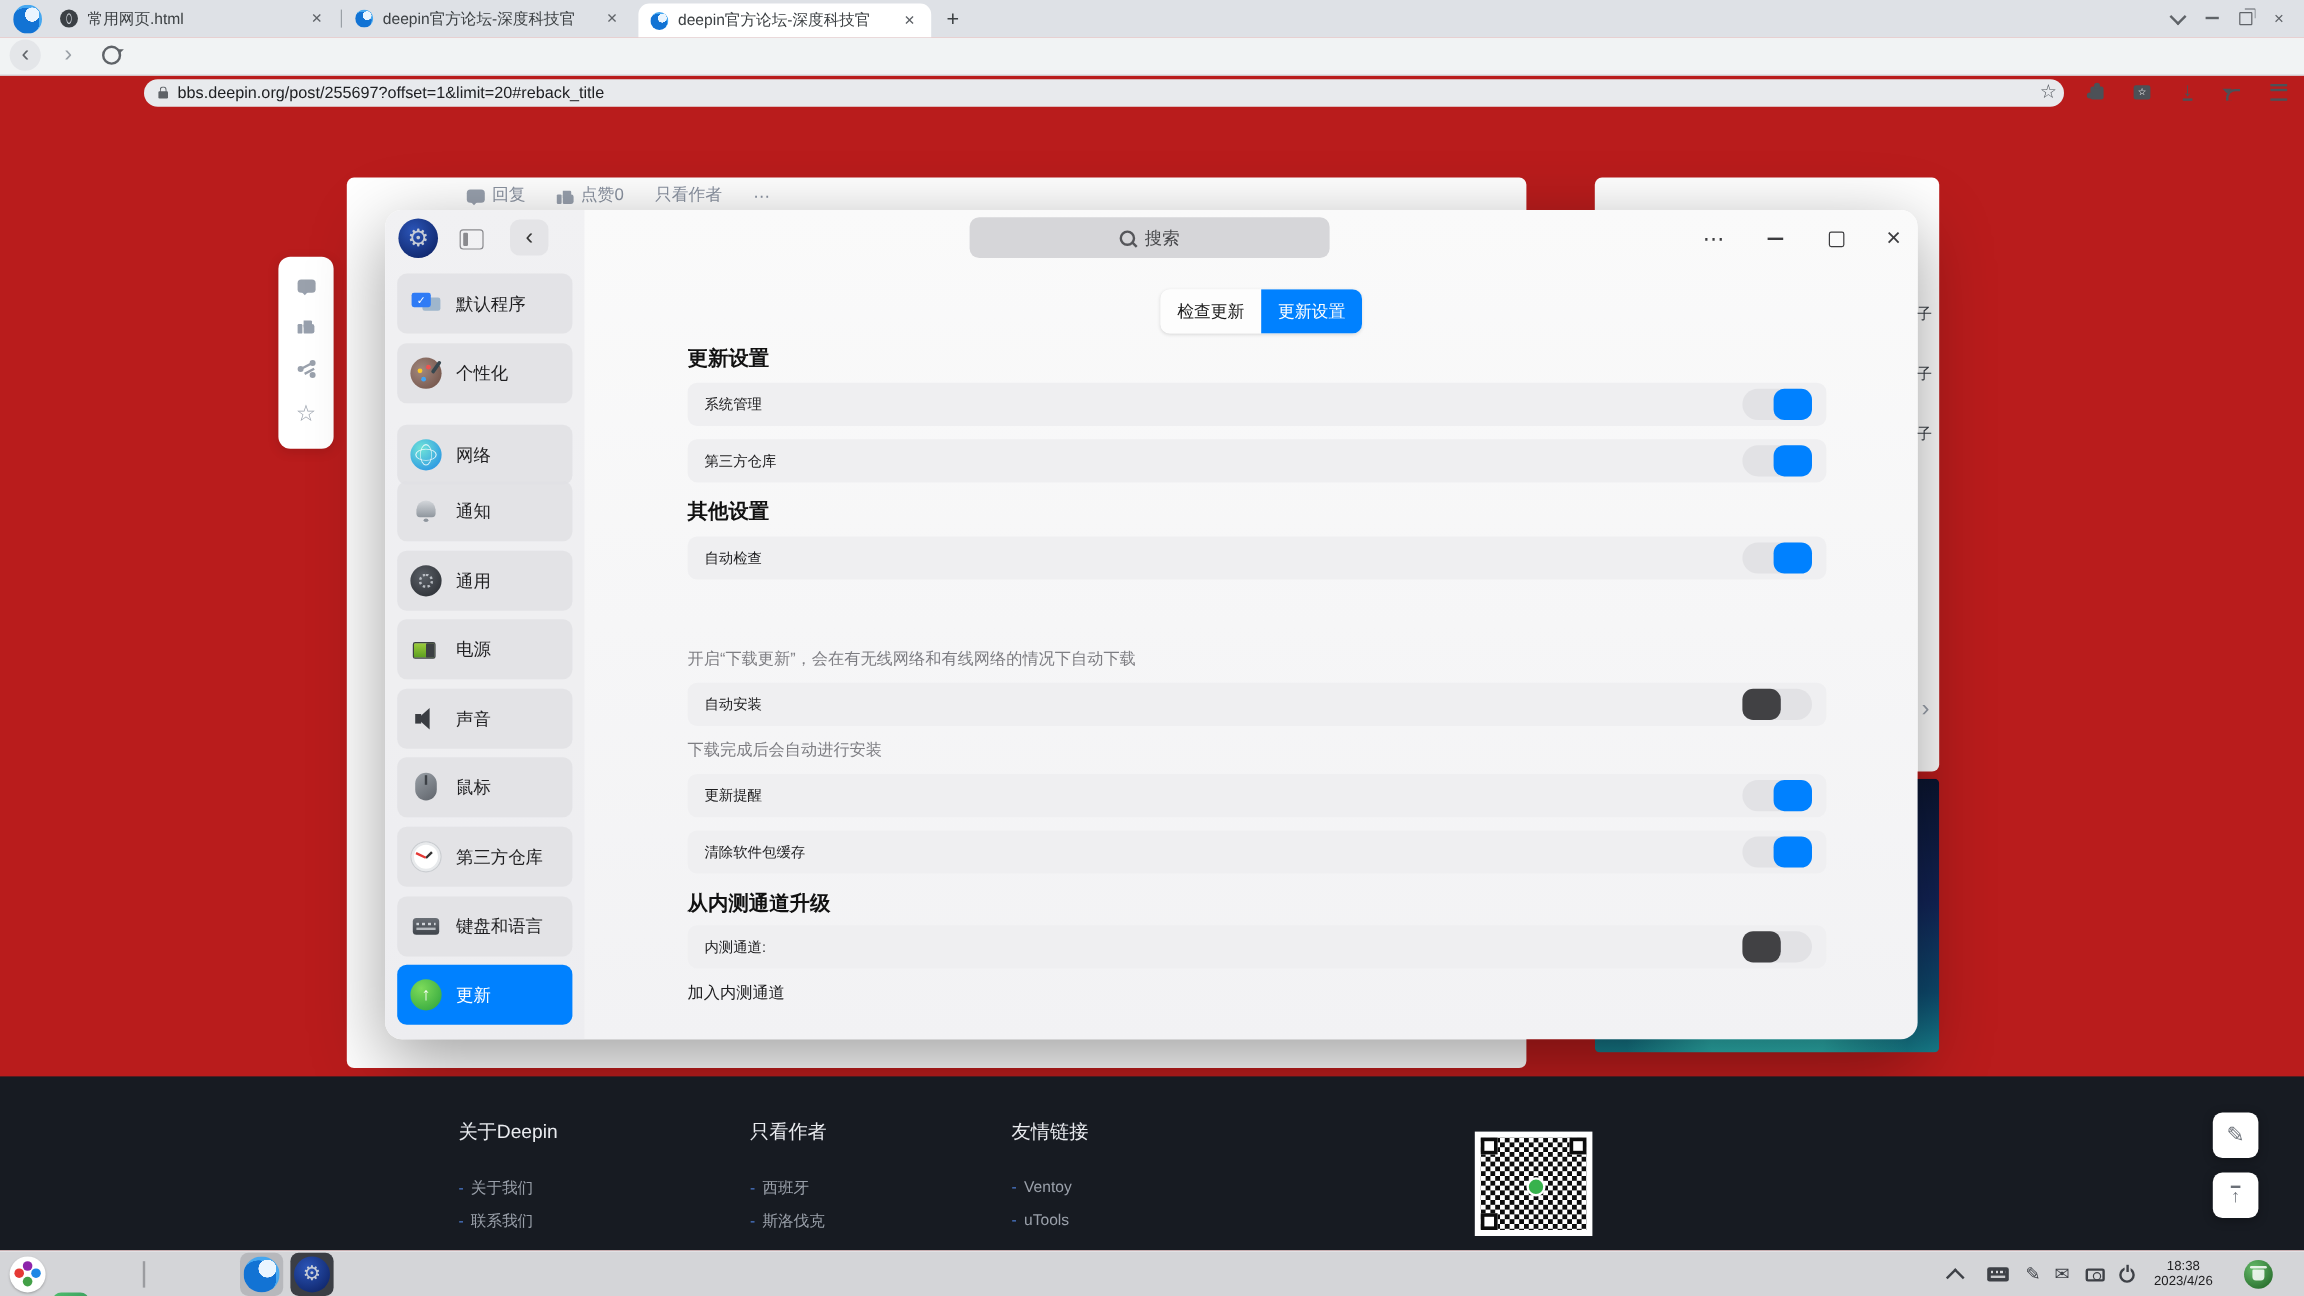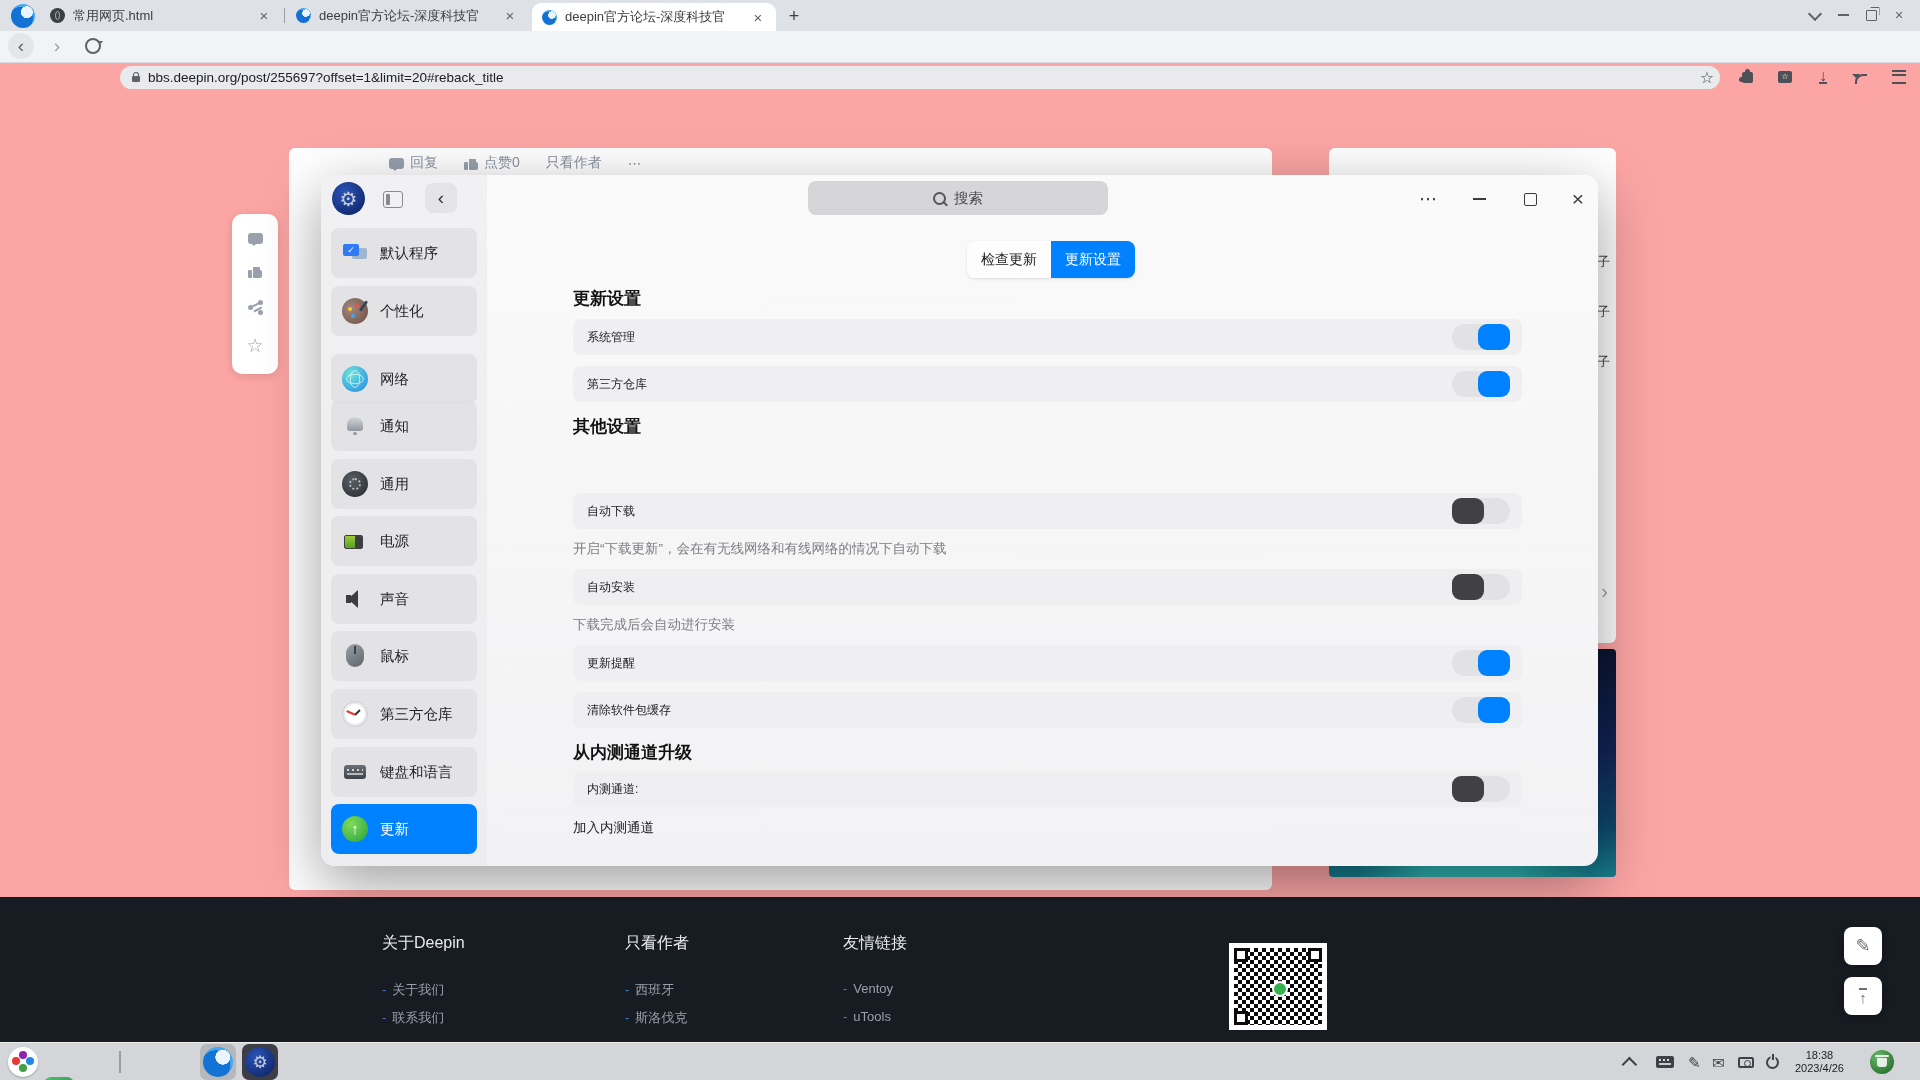--- a/index.html
+++ b/index.html
@@ -1,17 +1,17 @@
 <!DOCTYPE html>
 <html><head>
 <meta charset="utf-8">
 <style>
   html,body{margin:0;padding:0;background:#000;}
   .screen{position:relative;width:1920px;height:1080px;overflow:hidden;
-    font-family:"Liberation Sans","DejaVu Sans",sans-serif;background:#fca5a5;}
+    font-family:"Liberation Sans","DejaVu Sans",sans-serif;background:#b91c1c;}
   .abs{position:absolute;}
 
   
   .tabstrip{position:absolute;left:0;top:0;width:1920px;height:31px;background:#dee1e6;}
   .swirl{width:24px;height:24px;border-radius:50%;position:relative;overflow:hidden;
     background:radial-gradient(circle at 66% 34%, #eaf5ff 0 26%, rgba(234,245,255,0) 27%),
                radial-gradient(circle at 42% 60%, #1273d4 0 58%, #45a7f0 59%);}
   .tab{position:absolute;top:0;height:31px;display:flex;align-items:center;gap:8px;padding:0 10px;box-sizing:border-box;color:#3c4043;font-size:13px;}
   .tab .title{flex:1;white-space:nowrap;overflow:hidden;max-width:180px;}
   .tab.active{background:#fff;border-radius:9px 9px 0 0;top:3px;height:28px;}
@@ -355,23 +355,23 @@
         </div>
     </div>
     <div class="cc-row" style="top:191px;">
       <span class="lbl">第三方仓库</span>
       <div class="toggle" data-state="on">
           <div class="knob"></div>
         </div>
     </div>
 
     <div class="cc-h" style="top:240px;">其他设置</div>
-    <div class="cc-row" style="top:318px;">
-      <span class="lbl">自动下载</span>
-      <div class="toggle" data-state="off">
+    <div class="cc-row" style="top:272px;">
+      <span class="lbl">自动检查</span>
+      <div class="toggle" data-state="on">
           <div class="knob"></div>
         </div>
     </div>
     <div class="cc-desc" style="top:365px;">开启“下载更新”，会在有无线网络和有线网络的情况下自动下载</div>
     <div class="cc-row" style="top:394px;">
       <span class="lbl">自动安装</span>
       <div class="toggle" data-state="off">
           <div class="knob"></div>
         </div>
     </div>

